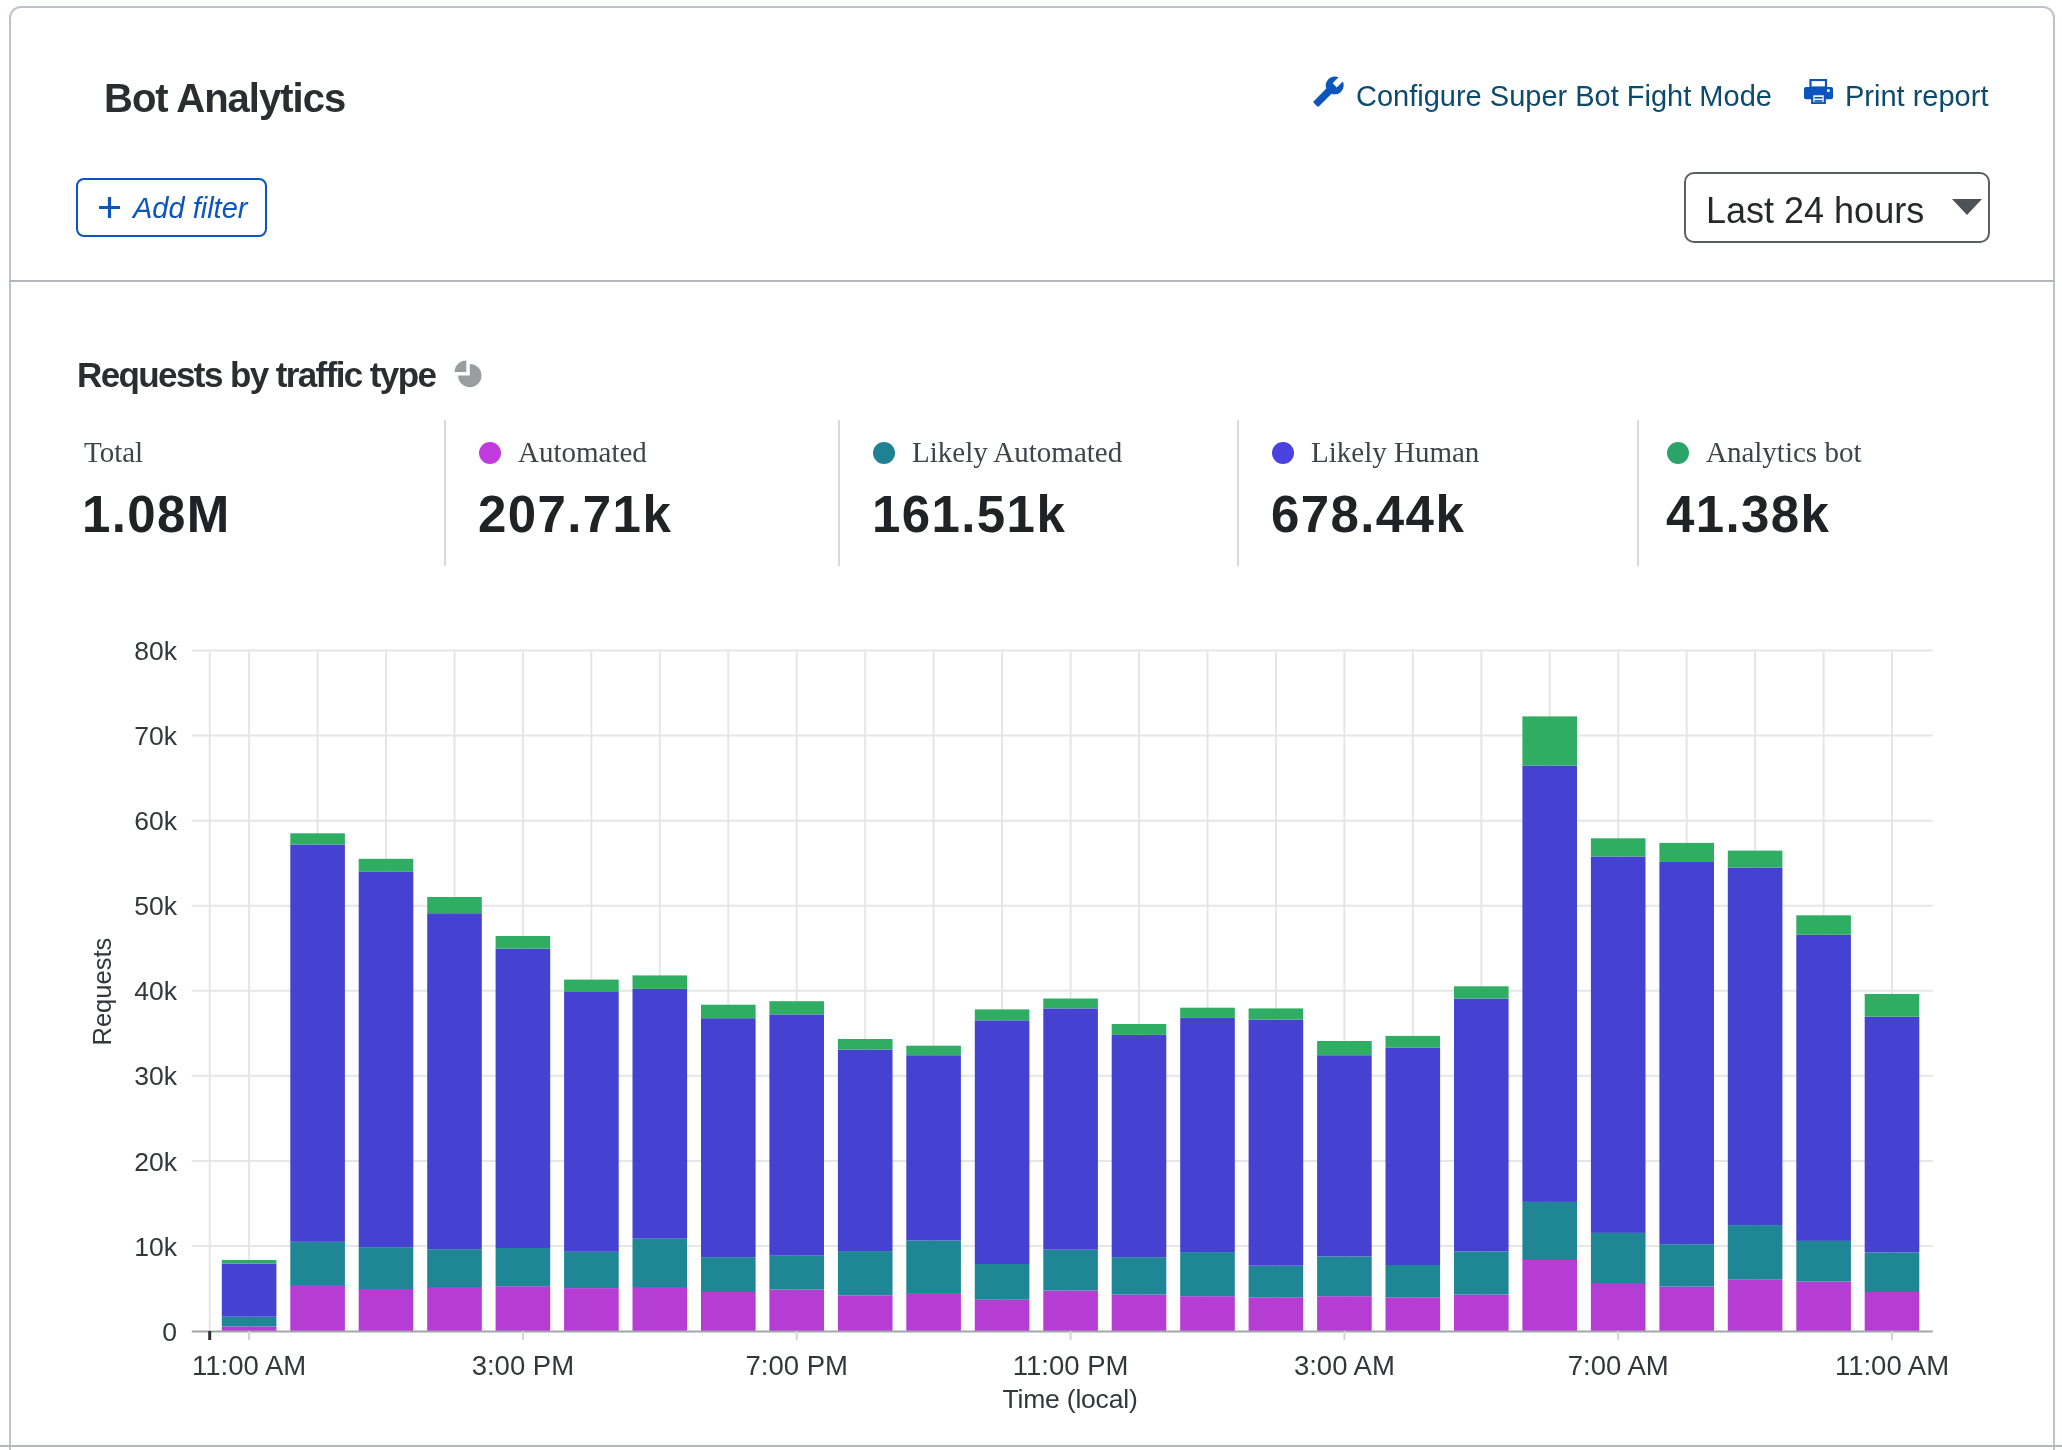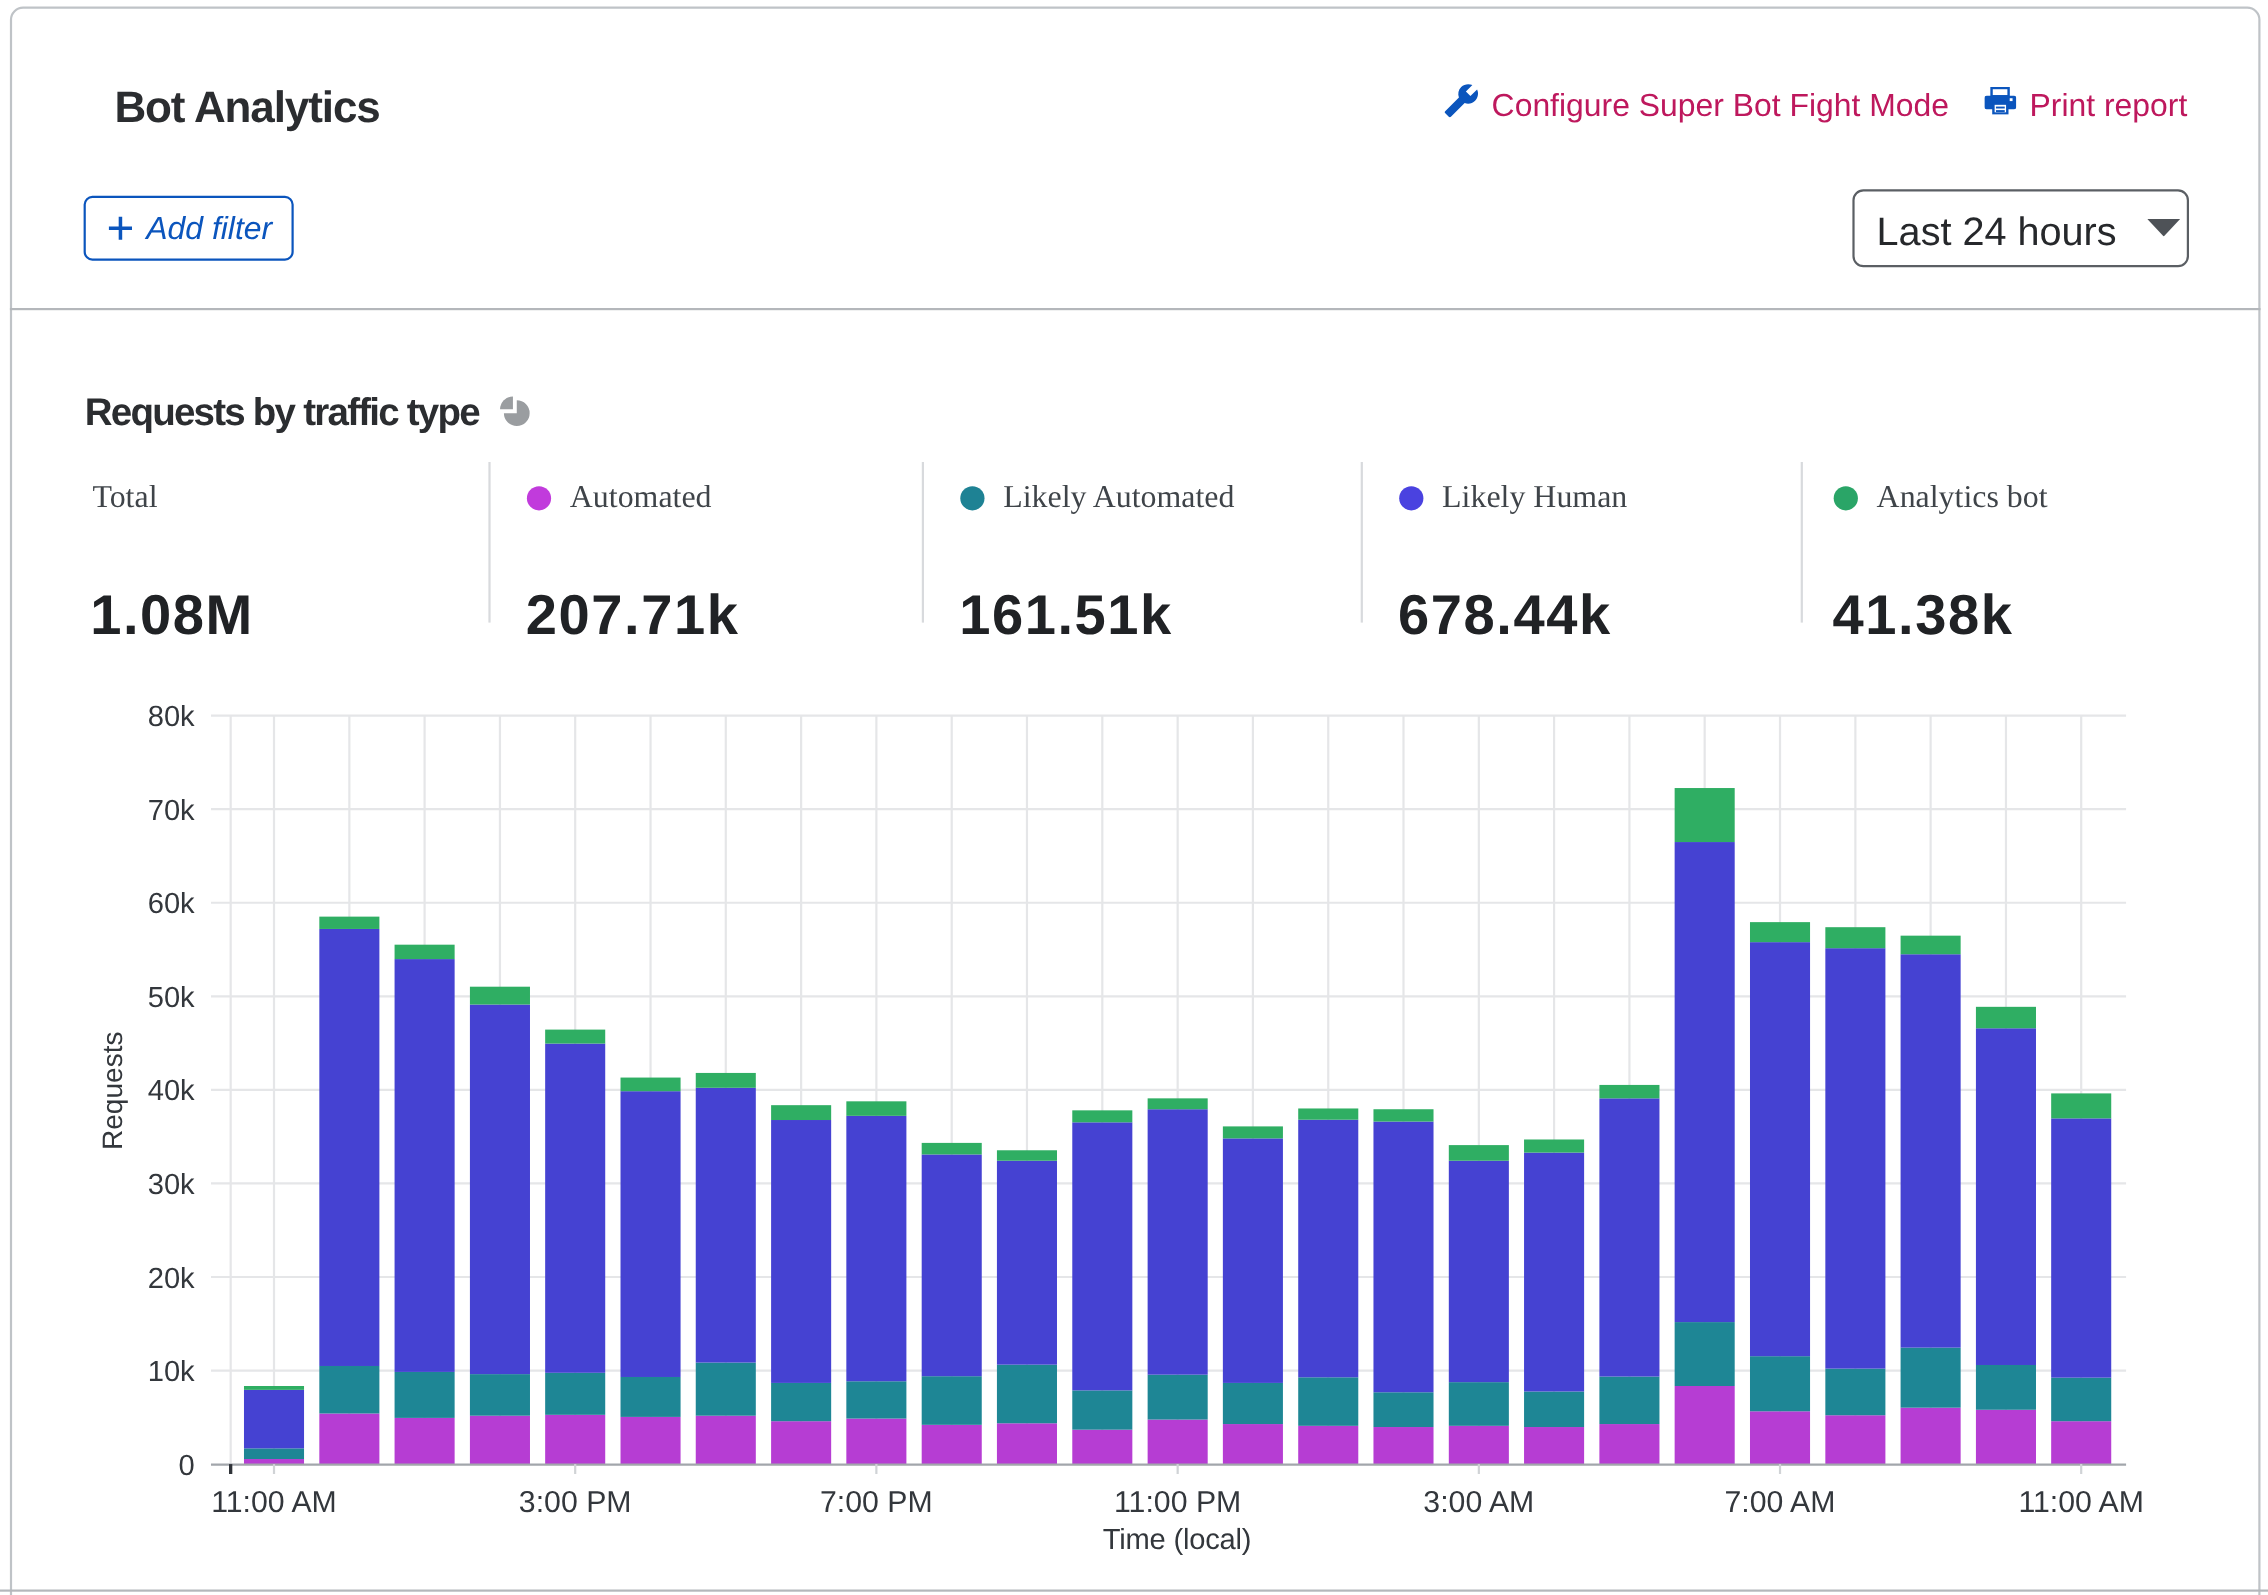--- a/index.html
+++ b/index.html
@@ -1,31 +1,31 @@
 <!DOCTYPE html>
 <html><head><meta charset="utf-8">
 <style>
 * { margin:0; padding:0; box-sizing:border-box; }
 html,body { width:2062px; height:1450px; background:#fff; overflow:hidden;
   font-family:"Liberation Sans", sans-serif; }
 .card { position:absolute; left:9px; top:6px; width:2046px; height:1600px;
   border:2px solid #bfc3c7; border-radius:12px; background:#fff; }
 .title { position:absolute; left:76px; top:76px; font-size:40px; font-weight:700; color:#2b2d30; letter-spacing:-1px;margin-left:28px; }
 .h2 { position:absolute; left:77px; top:355px; font-size:35px; font-weight:700; color:#2b2d30; letter-spacing:-1.6px; }
-.link { position:absolute; top:80px; font-size:29px; color:#be185d; }
+.link { position:absolute; top:80px; font-size:29px; color:#0c4a6e; }
 .btn { position:absolute; left:76px; top:178px; width:191px; height:59px;
   border:2.5px solid #0b55bd; border-radius:8px; }
 .btntxt { position:absolute; left:133px; top:192px; font-size:29px; color:#0b55bd;font-style:italic; }
 .sel { position:absolute; left:1684px; top:172px; width:306px; height:71px;
   border:2px solid #5b5f64; border-radius:10px; }
 .seltxt { position:absolute; left:1706px; top:190px; font-size:36px; color:#26282b; }
 .hr1 { position:absolute; left:9px; top:280px; width:2046px; height:2px; background:#b4b7bb; }
 .hr2 { position:absolute; left:0px; top:1445px; width:2062px; height:2px; background:#b4b7bb; }
 .slab { position:absolute; top:436px; font-size:29px; color:#3f4449;font-family:Liberation Serif, serif; }
-.sval { position:absolute; top:485px; font-size:51px; font-weight:700; color:#202225; letter-spacing:1.4px;margin-top:44px; }
+.sval { position:absolute; top:485px; font-size:51px; font-weight:700; color:#202225; letter-spacing:1.4px; }
 .dot { position:absolute; top:442px; width:22px; height:22px; border-radius:50%; }
 .sdiv { position:absolute; top:420px; width:2px; height:146px; background:#d8dadd; }
 </style></head>
 <body>
 <div class="card"></div>
 <div class="title">Bot Analytics</div>
 <svg width="33" height="33" viewBox="0 0 24 24" style="position:absolute;left:1312px;top:75px" xmlns="http://www.w3.org/2000/svg">
     <path fill="#0b55bd" transform="translate(24,0) scale(-1,1)" d="M22.7 19l-9.1-9.1c.9-2.3.4-5-1.5-6.9-2-2-5-2.4-7.4-1.3L9 6 6 9 1.6 4.7C.4 7.1.9 10.1 2.9 12.1c1.9 1.9 4.6 2.4 6.9 1.5l9.1 9.1c.4.4 1 .4 1.4 0l2.3-2.3c.5-.4.5-1.1.1-1.4z"></path>
   </svg>
 <div class="link" style="left:1356px">Configure Super Bot Fight Mode</div>

